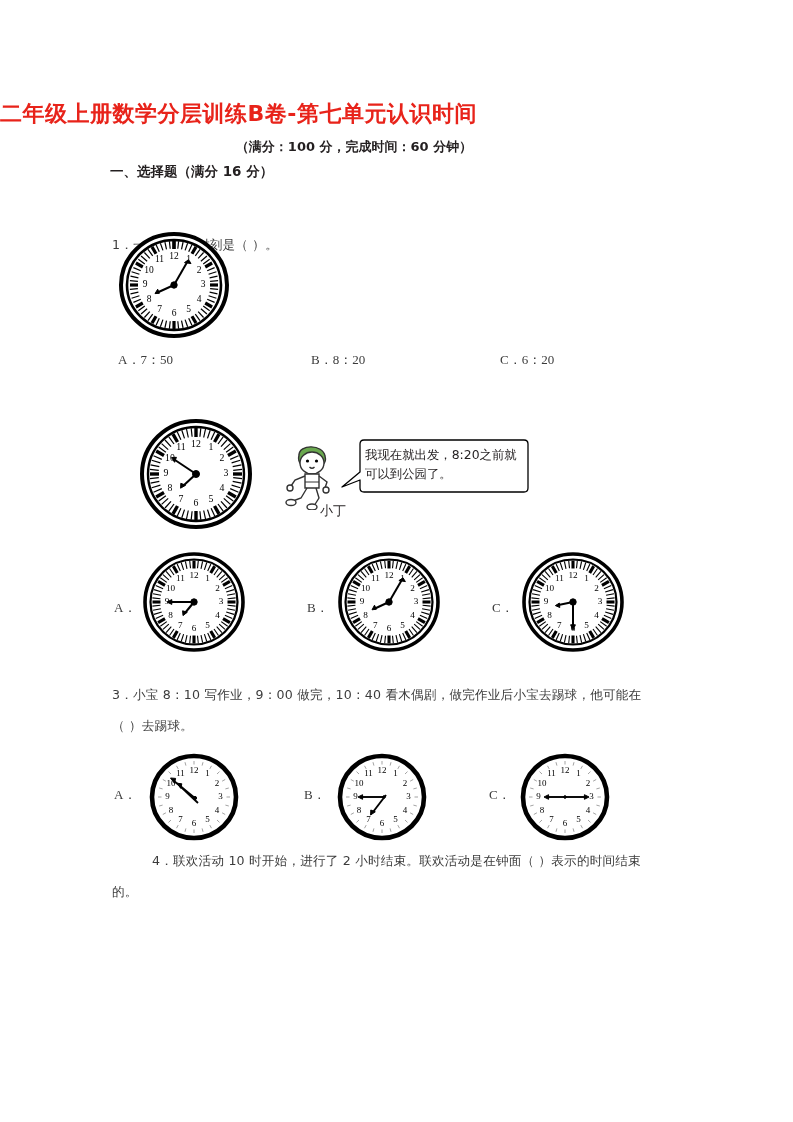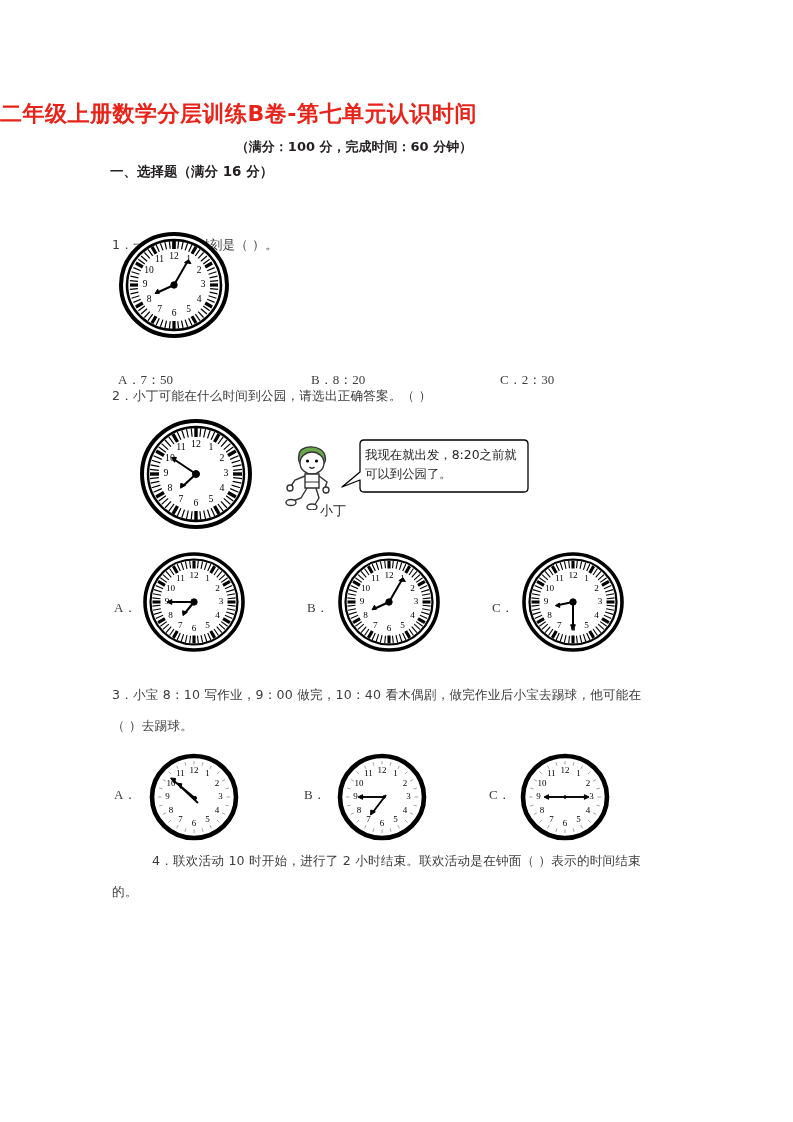--- a/index.html
+++ b/index.html
@@ -47,21 +47,20 @@
     position:absolute;
     font-family:"Liberation Serif","DejaVu Serif",serif;
     font-size:13px;color:#3b3b3b;
     white-space:nowrap;
   }
   .choice-line{
     position:absolute;
     font-family:"Liberation Serif","DejaVu Serif",serif;
     font-size:13px;color:#3b3b3b;
     white-space:nowrap;
-    margin-top:20px;
   }
 
   
   .clock{position:absolute;}
   .clock svg{display:block;}
 
   
   .boy{position:absolute;}
   .boy-name{
     position:absolute;
@@ -180,23 +179,22 @@
           <line x1="0" y1="0" x2="-16.5" y2="7.5" stroke-width="2"></line>
           <polygon points="-19,8.6 -14.6,8.3 -16.3,4.2"></polygon>
           <circle cx="0" cy="0" r="3.2"></circle>
         </g>
       </g>
     </svg>
   </div>
 
   <div class="choice-line" style="left:118px;top:351px;">A．7：50</div>
   <div class="choice-line" style="left:311px;top:351px;">B．8：20</div>
-  <div class="choice-line" style="left:500px;top:351px;">C．2：30</div>
-
-  <div class="qtext" style="left:112px;top:388px;">2．小丁可能在什么时间到公园，请选出正确答案。（        ）</div>
+  <div class="choice-line" style="left:500px;top:351px;">C．6：20</div>
+
 
   <div class="clock" style="left:139px;top:418px;">
     <svg width="114" height="112" viewBox="0 0 114 112">
       <g transform="translate(57,56)">
         <ellipse cx="0" cy="0" rx="54" ry="53" fill="#fff" stroke="#000" stroke-width="4"></ellipse>
         <ellipse cx="0" cy="0" rx="48" ry="47" fill="#fff" stroke="#000" stroke-width="2.4"></ellipse>
         <g stroke="#000">
           <line x1="0" y1="-46" x2="0" y2="-37" stroke-width="3.4"></line>
           <line x1="23" y1="-39.8" x2="18.5" y2="-32" stroke-width="3.4"></line>
           <line x1="39.8" y1="-23" x2="32" y2="-18.5" stroke-width="3.4"></line>

